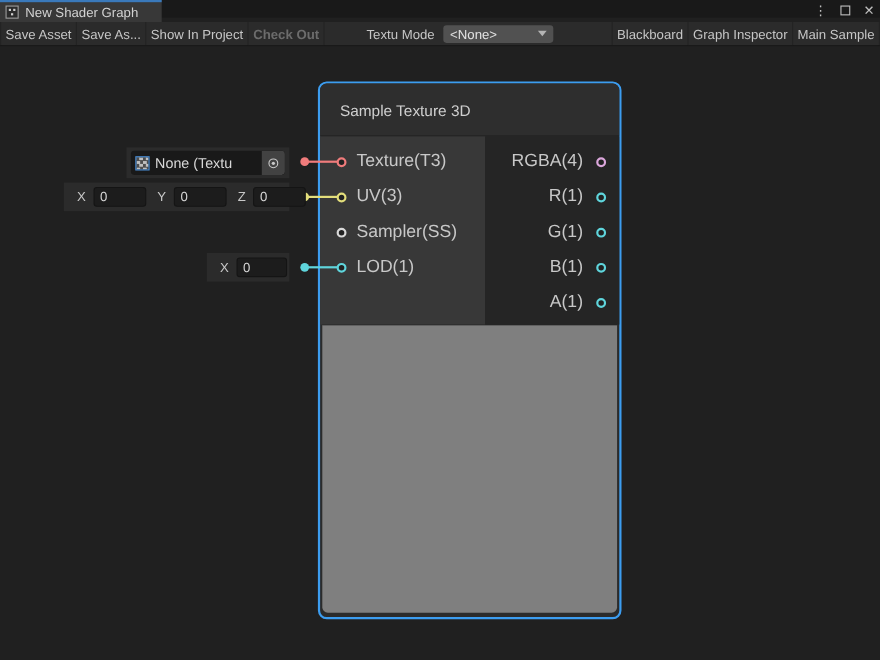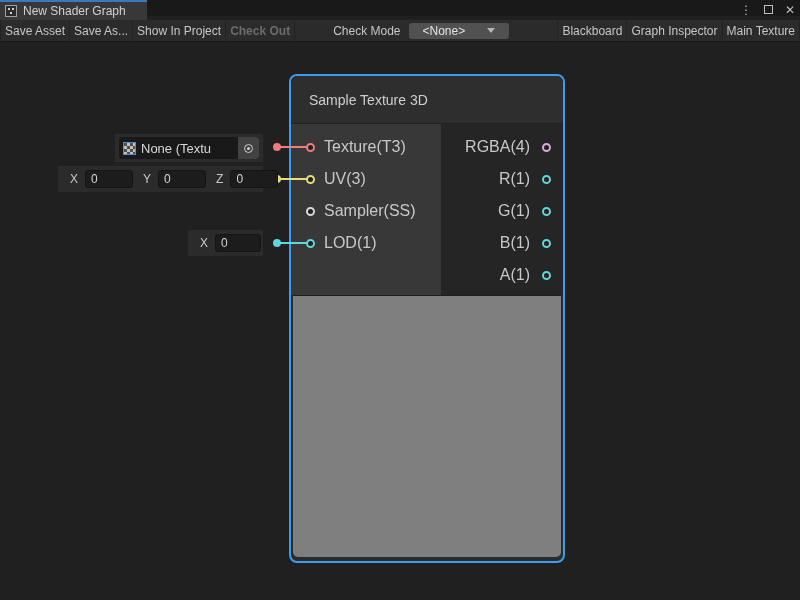--- a/index.html
+++ b/index.html
@@ -20,21 +20,21 @@
 
   
   .toolbar { position:absolute; left:0; top:20px; width:800px; height:22px; background:#2B2B2B;
              border-bottom:1px solid #181818; display:flex; align-items:stretch; font-size:12px; color:#C6C6C6; }
   .tbtn { display:flex; align-items:center; padding:0 4px; border-right:1px solid #232323; white-space:nowrap; }
   .tbtn.first { border-left:1px solid #232323; }
   .tbtn.disabled { color:#6C6C6C;font-weight:bold; }
   .tb-spacer { width:30px; }
   .tb-label { display:flex; align-items:center; padding:0 8px 0 8px; white-space:nowrap; }
   .dropdown { display:flex; align-items:center; justify-content:space-between; width:100px; height:16px;
-              align-self:center; background:#515151; border-radius:3px; padding:0 14px; color:#E2E2E2;
+              align-self:center; background:#515151; border-radius:3px; padding:0 6px; color:#E2E2E2;
               margin-right:10px; }
   .dd-arrow { width:0; height:0; border-left:4px solid transparent; border-right:4px solid transparent;
               border-top:5px solid #B5B5B5; }
   .tb-right { margin-left:auto; display:flex; }
 
   
   .node { position:absolute; left:289px; top:74px; width:276px; height:489px; background:#2B2B2B;
           border:2px solid #3C9DF0; border-radius:8px; }
   .node-header { height:48px; background:#2E2E2E; border-bottom:1px solid #212121; border-radius:6px 6px 0 0;
                  display:flex; align-items:center; padding-left:18px; color:#CFCFCF; font-size:14px; }
@@ -87,29 +87,29 @@
     <span class="win-btn">✕</span>
   </div>
 </div>
 
 <div class="toolbar">
   <div class="tbtn first">Save Asset</div>
   <div class="tbtn">Save As...</div>
   <div class="tbtn">Show In Project</div>
   <div class="tbtn disabled">Check Out</div>
   <div class="tb-spacer"></div>
-  <div class="tb-label">Check Mode</div>
+  <div class="tb-label">Textu Mode</div>
   <div class="dropdown">
     <span>&lt;None&gt;</span>
     <span class="dd-arrow"></span>
   </div>
   <div class="tb-right">
     <div class="tbtn first">Blackboard</div>
     <div class="tbtn">Graph Inspector</div>
-    <div class="tbtn">Main Texture</div>
+    <div class="tbtn">Main Sample</div>
   </div>
 </div>
 
 <div style="position:absolute; left:0; top:43px; width:800px; height:557px;"></div>
 
 <div class="node">
   <div class="node-header">
     <span>Sample Texture 3D</span>
   </div>
   <div class="node-body">

